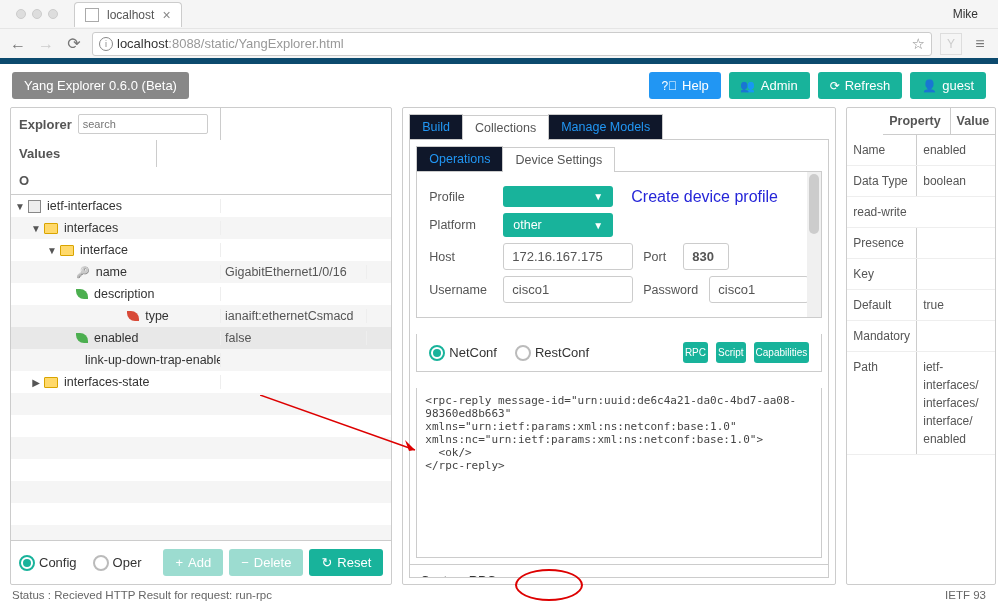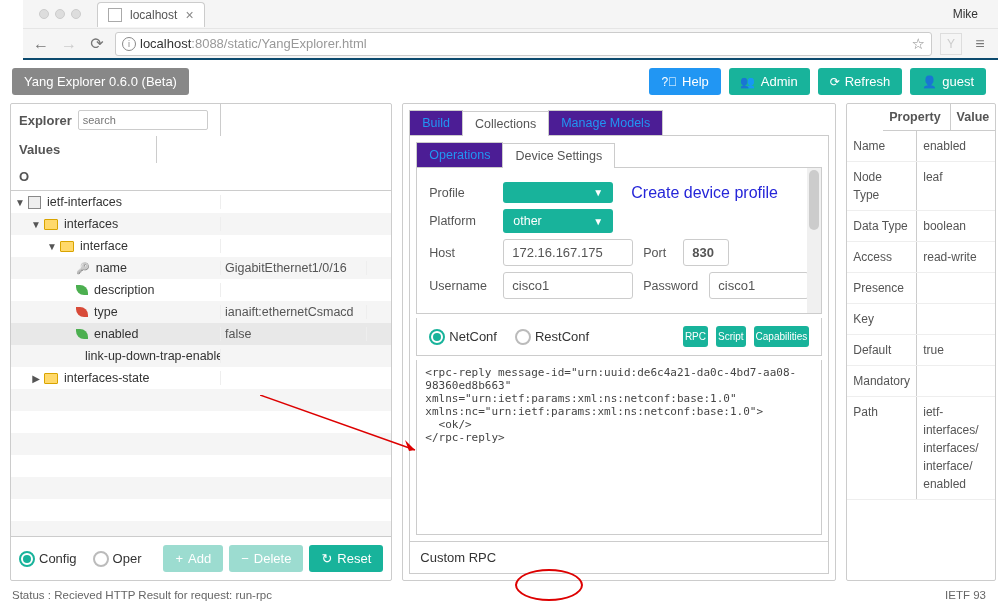--- a/index.html
+++ b/index.html
@@ -1,19 +1,19 @@
 <!DOCTYPE html>
 <html><head>
 <meta charset="utf-8">
 <style>
 * { margin: 0; padding: 0; box-sizing: border-box; font-family: -apple-system, BlinkMacSystemFont, "Segoe UI", Helvetica, Arial, sans-serif; }
 body { width: 998px; height: 603px; background: #fff; font-size: 13px; color: #333; overflow: hidden; position: relative; }
 
 
-.browser-chrome { background: #f5f5f5; border-bottom: 2px solid #0c4a6e; margin-left: 23px; }
+.browser-chrome { background: #f5f5f5; border-bottom: 6px solid #0c4a6e; }
 .tab-row { display: flex; align-items: center; height: 28px; padding: 0 8px; }
 .traffic-lights { display: flex; gap: 6px; padding: 0 8px; }
 .dot { width: 10px; height: 10px; border-radius: 50%; background: #ddd; border: 1px solid #ccc; }
 .tab { display: flex; align-items: center; gap: 8px; background: #fff; border: 1px solid #ccc; border-bottom: none; border-radius: 4px 4px 0 0; padding: 4px 10px; margin-left: 8px; font-size: 12px; color: #555; }
 .tab .page-icon { width: 14px; height: 14px; border: 1px solid #aaa; }
 .tab .close { color: #888; font-size: 14px; }
 .user-label { margin-left: auto; padding-right: 12px; font-size: 12px; color: #333; }
 .addr-row { display: flex; align-items: center; height: 30px; padding: 0 8px; gap: 8px; border-top: 1px solid #e5e5e5; }
 .nav-icon { color: #777; font-size: 16px; width: 20px; text-align: center; }
 .addr-bar { flex: 1; display: flex; align-items: center; border: 1px solid #ccc; border-radius: 3px; background: #fff; padding: 2px 6px; height: 24px; }
@@ -62,21 +62,21 @@
 .radio-set { display: flex; align-items: center; gap: 4px; margin-right: 10px; }
 .radio { width: 16px; height: 16px; border: 2px solid #18b39b; border-radius: 50%; display: inline-flex; align-items: center; justify-content: center; }
 .radio.off { border-color: #bbb; }
 .radio .inner { width: 8px; height: 8px; background: #18b39b; border-radius: 50%; }
 .footer-spacer { flex: 1; }
 .btn-light { background: #9cdcd0; color: #fff; }
 
 
 .center { flex: 1; padding: 6px; }
 .tabset { display: flex; border-bottom: 1px solid #ccc; font-size: 12.5px; }
-.tab-item { padding: 5px 12px; border: 1px solid #ccc; border-bottom: none; background: #4c1d95; color: #555; margin-right: -1px; cursor: pointer; }
+.tab-item { padding: 5px 12px; border: 1px solid #ccc; border-bottom: none; background: #0f172a; color: #555; margin-right: -1px; cursor: pointer; }
 .tab-item.active { background: #fff; position: relative; top: 1px; }
 .tab-item.link { color: #2196F3; }
 
 .sub-panel { border: 1px solid #ccc; border-top: none; padding: 0; display: flex; flex-direction: column; flex: 1; overflow: auto; }
 .settings-area { padding: 8px 12px; border-bottom: 1px solid #ccc; position: relative; }
 .settings-scroll { position: absolute; right: 0; top: 0; bottom: 0; width: 14px; background: #f0f0f0; }
 .settings-scroll .thumb { background: #ccc; width: 10px; margin: 2px; height: 60px; border-radius: 5px; }
 .form-row { display: flex; align-items: center; margin: 6px 0; gap: 10px; }
 .form-label { width: 64px; font-size: 12.5px; color: #555; font-weight: 500; }
 .select-teal { background: #18b39b; color: #fff; padding: 5px 10px; border-radius: 3px; width: 110px; display: flex; justify-content: space-between; align-items: center; font-size: 12.5px; }
@@ -213,21 +213,21 @@
         <div class="tree-row">
           <div class="tree-cell-name" style="padding-left: 52px;">
             <span class="tw"></span>
             <span class="leaf-icon"></span>
             <span style="margin-left: 3px;">description</span>
           </div>
           <div class="tree-cell-value"></div>
           <div class="tree-cell-op"></div>
         </div>
         <div class="tree-row">
-          <div class="tree-cell-name" style="padding-left: 52px;">
+          <div class="tree-cell-name" style="padding-left: 52px; justify-content: center;">
             <span class="tw"></span>
             <span class="leaf-icon red"></span>
             <span style="margin-left: 3px;">type</span>
           </div>
           <div class="tree-cell-value">ianaift:ethernetCsmacd</div>
           <div class="tree-cell-op"></div>
         </div>
         <div class="tree-row selected">
           <div class="tree-cell-name" style="padding-left: 52px;">
             <span class="tw"></span>
@@ -369,21 +369,21 @@
         <div class="form-row">
           <span class="form-label">Username</span>
           <input class="text-input" value="cisco1" style="">
           <span class="form-label" style="width:56px">Password</span>
           <input class="text-input" style="width: 100px;" value="cisco1">
         </div>
         <div class="settings-scroll">
             <div class="thumb"></div>
           </div>
       </div>
-      <div class="proto-row" style="margin:4px 6px; border:1px solid #ccc; border-top:none;">
+      <div class="proto-row" style="margin:16px 6px; border:1px solid #ccc; border-top:none;">
         <div class="radio-set">
             <span class="radio">
               <span class="inner"></span>
             </span>
             <span>NetConf</span>
           </div>
         <div class="radio-set">
             <span class="radio off"></span>
             <span>RestConf</span>
           </div>
@@ -408,29 +408,24 @@
     <div class="props-header">
       <div class="pcol1">Property</div>
       <div class="pcol2">Value</div>
     </div>
     <div id="props-body" style="overflow:auto; flex:1;">
         <div class="prow">
           <div class="pcol1">Name</div>
           <div class="pcol2">enabled</div>
         </div>
         <div class="prow">
-          <div class="pcol1">Node Type</div>
-          <div class="pcol2">leaf</div>
-        </div>
-        <div class="prow">
           <div class="pcol1">Data Type</div>
           <div class="pcol2">boolean</div>
         </div>
         <div class="prow">
-          <div class="pcol1">Access</div>
           <div class="pcol2">read-write</div>
         </div>
         <div class="prow">
           <div class="pcol1">Presence</div>
           <div class="pcol2"></div>
         </div>
         <div class="prow">
           <div class="pcol1">Key</div>
           <div class="pcol2"></div>
         </div>

